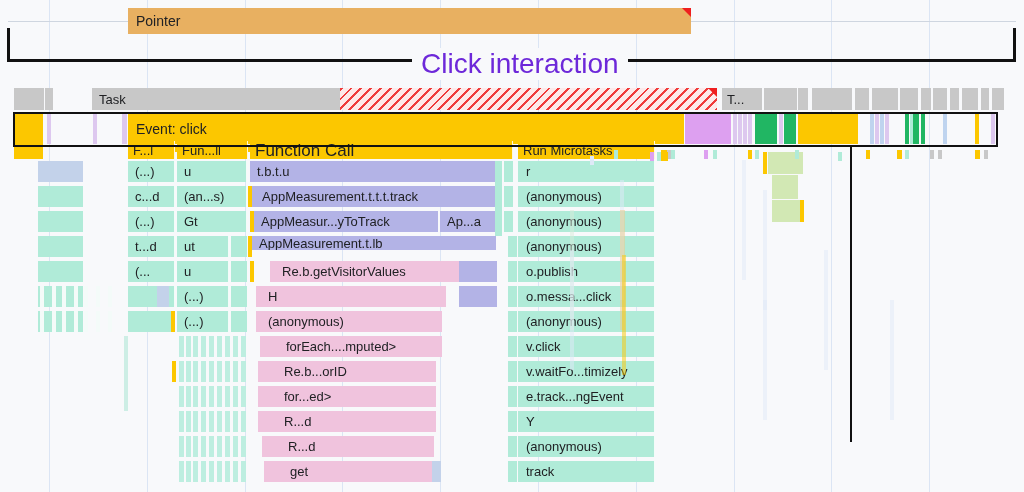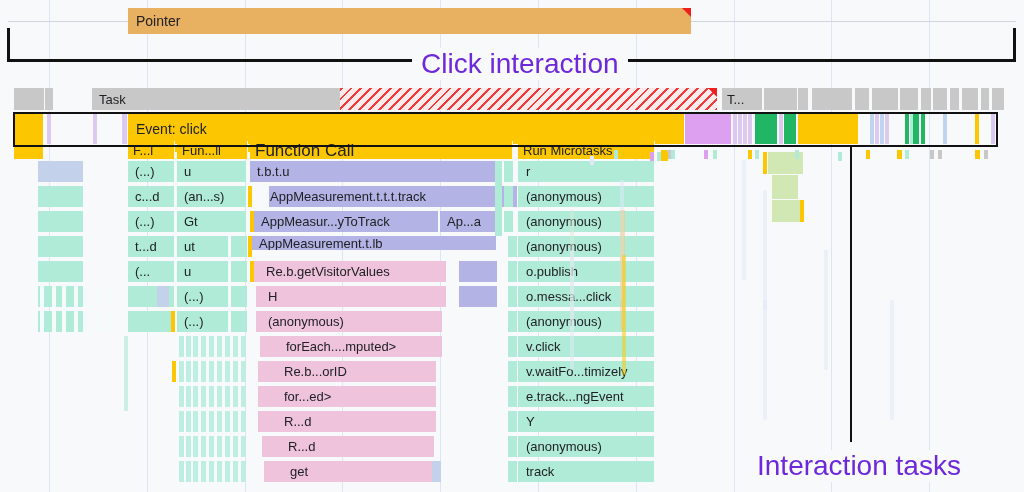--- a/index.html
+++ b/index.html
@@ -273,28 +273,28 @@
       <div class="blk c-mint nb" style="left:186px;top:461px;width:5px;height:21px;background:#bdeee0;"></div>
       <div class="blk c-mint nb" style="left:193px;top:461px;width:5px;height:21px;background:#bdeee0;"></div>
       <div class="blk c-mint nb" style="left:201px;top:461px;width:5px;height:21px;background:#bdeee0;"></div>
       <div class="blk c-mint nb" style="left:209px;top:461px;width:5px;height:21px;background:#bdeee0;"></div>
       <div class="blk c-mint nb" style="left:217px;top:461px;width:5px;height:21px;background:#bdeee0;"></div>
       <div class="blk c-mint nb" style="left:225px;top:461px;width:5px;height:21px;background:#bdeee0;"></div>
       <div class="blk c-mint nb" style="left:233px;top:461px;width:5px;height:21px;background:#bdeee0;"></div>
       <div class="blk c-mint nb" style="left:241px;top:461px;width:5px;height:21px;background:#bdeee0;"></div>
       <div class="blk c-yellow nb" style="left:172px;top:361px;width:3px;height:21px;"></div>
       <div class="blk c-purple nb" style="left:250px;top:161px;width:250px;height:21px;padding-left:7px;">t.b.t.u</div>
-      <div class="blk c-purple nb" style="left:269px;top:186px;width:248px;height:21px;padding-left:1px;">AppMeasurement.t.t.t.track</div>
+      <div class="blk c-purple nb" style="left:252px;top:186px;width:248px;height:21px;padding-left:10px;">AppMeasurement.t.t.t.track</div>
       <div class="blk c-yellow nb" style="left:248px;top:186px;width:3px;height:21px;"></div>
       <div class="blk c-purple nb" style="left:254px;top:211px;width:184px;height:21px;padding-left:7px;">AppMeasur...yToTrack</div>
       <div class="blk c-purple nb" style="left:440px;top:211px;width:60px;height:21px;padding-left:7px;">Ap...a</div>
       <div class="blk c-yellow nb" style="left:250px;top:211px;width:3px;height:21px;"></div>
       <div class="blk c-purple nb" style="left:252px;top:236px;width:244px;height:14px;padding-left:7px;">AppMeasurement.t.lb</div>
       <div class="blk c-yellow nb" style="left:248px;top:236px;width:3px;height:21px;"></div>
-      <div class="blk c-pink nb" style="left:254px;top:261px;width:192px;height:21px;padding-left:12px;">Re.b.getVisitorValues</div>
+      <div class="blk c-pink nb" style="left:270px;top:261px;width:192px;height:21px;padding-left:12px;">Re.b.getVisitorValues</div>
       <div class="blk c-yellow nb" style="left:250px;top:261px;width:3px;height:21px;"></div>
       <div class="blk c-pink nb" style="left:256px;top:286px;width:190px;height:21px;padding-left:12px;">H</div>
       <div class="blk c-pink nb" style="left:256px;top:311px;width:186px;height:21px;padding-left:12px;">(anonymous)</div>
       <div class="blk c-pink nb" style="left:260px;top:336px;width:182px;height:21px;padding-left:26px;">forEach....mputed&gt;</div>
       <div class="blk c-pink nb" style="left:258px;top:361px;width:178px;height:21px;padding-left:26px;">Re.b...orID</div>
       <div class="blk c-pink nb" style="left:258px;top:386px;width:178px;height:21px;padding-left:26px;">for...ed&gt;</div>
       <div class="blk c-pink nb" style="left:258px;top:411px;width:178px;height:21px;padding-left:26px;">R...d</div>
       <div class="blk c-pink nb" style="left:262px;top:436px;width:172px;height:21px;padding-left:26px;">R...d</div>
       <div class="blk c-pink nb" style="left:264px;top:461px;width:170px;height:21px;padding-left:26px;">get</div>
       <div class="blk c-purple nb" style="left:459px;top:261px;width:38px;height:21px;"></div>
@@ -364,15 +364,14 @@
       <div class="blk nb" style="left:763px;top:300px;width:3px;height:120px;background:#dfe9f7;opacity:0.5;"></div>
       <div class="blk nb" style="left:570px;top:210px;width:2px;height:120px;background:#d7ecd9;opacity:0.5;"></div>
       <div class="blk nb" style="left:570px;top:250px;width:2px;height:120px;background:#dfe9f7;opacity:0.5;"></div>
       <div class="blk nb" style="left:890px;top:300px;width:2px;height:120px;background:#dfe9f7;opacity:0.5;"></div>
       <div class="blk nb" style="left:824px;top:250px;width:2px;height:120px;background:#dfe9f7;opacity:0.5;"></div>
     </div>
 
   <div class="ann-box" style="left:13px; top:112px; width:985px; height:35px;"></div>
 
   <div class="ann-line" style="left:850px; top:146px; width:2px; height:296px;"></div>
-  <div class="ann-label" style="left:748px; top:450px;">Interaction tasks</div>
 
 </div>
 
 </body></html>

